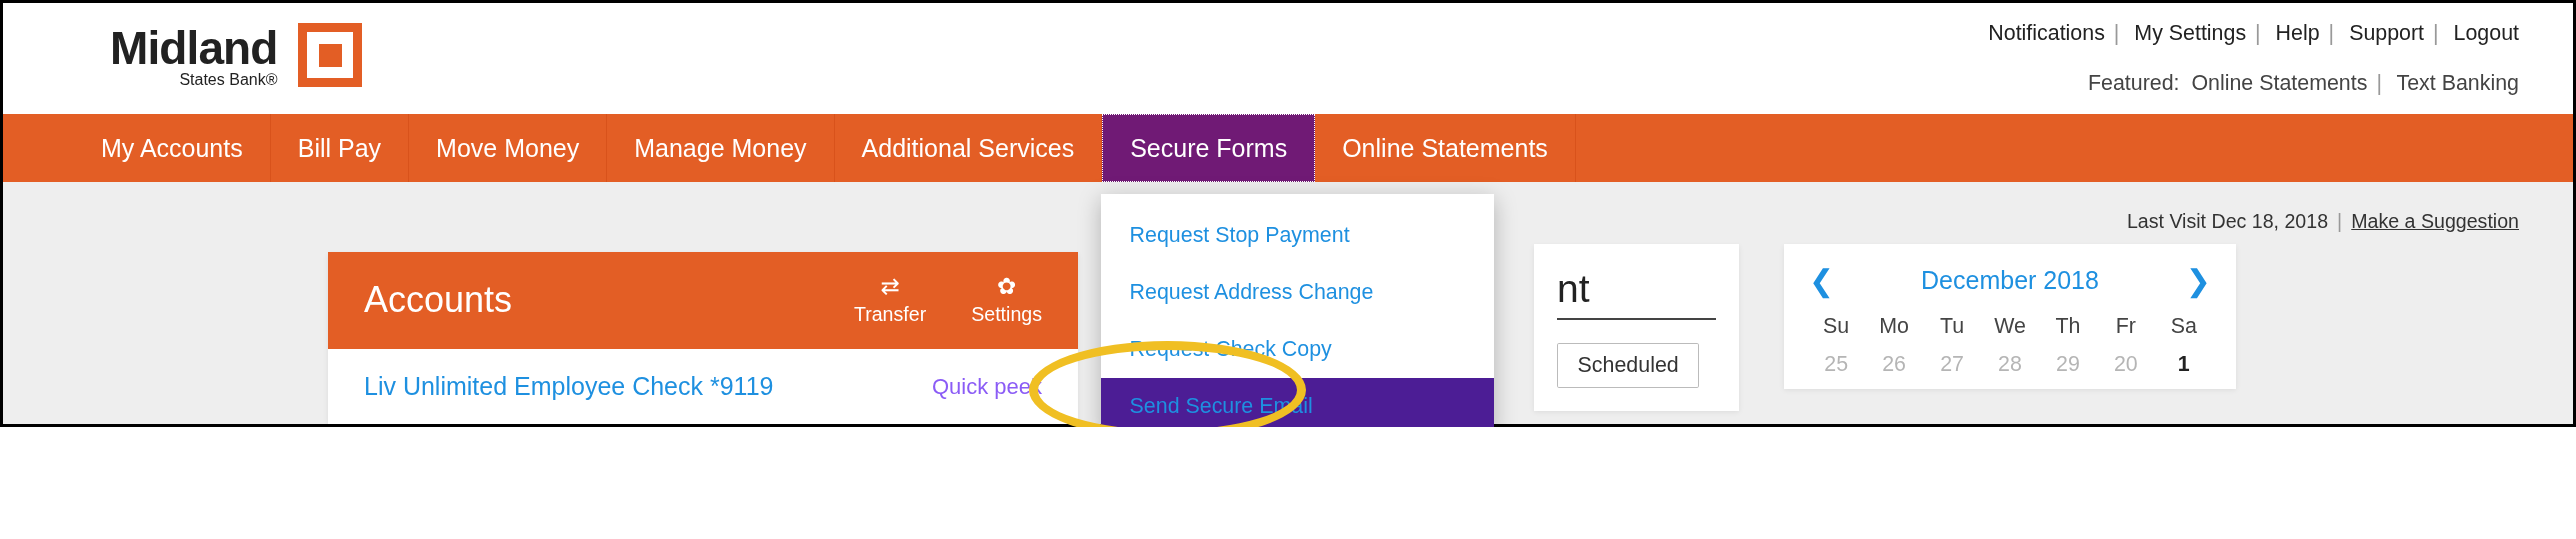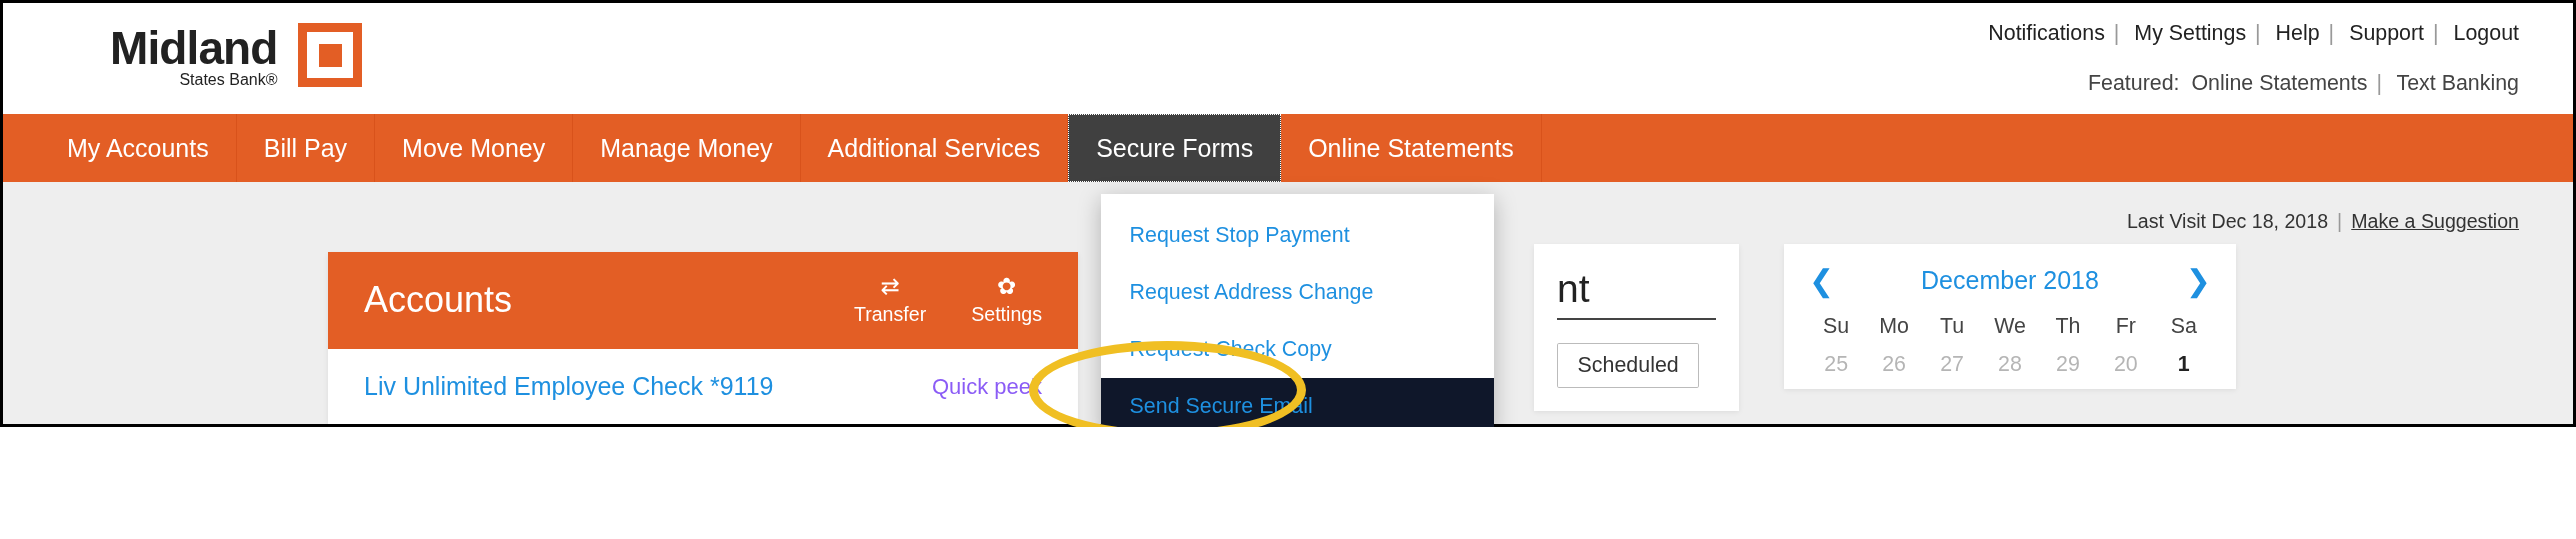--- a/index.html
+++ b/index.html
@@ -14,28 +14,28 @@
     .logo-mark { width:64px; height:64px; background:#fff; border:9px solid #e35e25; display:flex; align-items:center; justify-content:center; }
     .logo-mark-inner { width:23px; height:23px; background:#e35e25; }
 
     .top-right { margin-left:auto; text-align:right; font-size:21.4px; color:#222; }
     .top-links { margin-bottom:25px; }
     .top-links span, .featured span { cursor:pointer; }
     .sep { color:#999; margin:0 9px; }
     .featured { font-size:21.4px; color:#444; }
 
     
-    .nav { background:#e35e25; display:flex; height:68px; align-items:stretch; padding-left:37px; position:relative; }
+    .nav { background:#e35e25; display:flex; height:68px; align-items:stretch; padding-left:71px; position:relative; }
     .nav-item { color:#fff; font-size:25px; display:flex; align-items:center; padding:0 27px; border-right:0.9px solid #d8521b; cursor:pointer; white-space:nowrap; }
-    .nav-item.active { background:#404040; border:1.8px dotted #fff; }
+    .nav-item.active { background:#701a75; border:1.8px dotted #fff; }
 
     
     .dropdown { position:absolute; top:80px; left:1098px; width:393px; background:#fff; box-shadow:0 5.4px 21.4px rgba(0,0,0,.25); padding:12.5px 0 0; z-index:20; }
     .dropdown-item { color:#1e90e0; font-size:21.4px; padding:16px 28.6px; cursor:pointer; }
-    .dropdown-item.hl { background:#0f172a; }
+    .dropdown-item.hl { background:#4c1d95; }
 
     
     .ring { position:absolute; width:277px; height:98px; border:9px solid #f0bf23; border-radius:55%/55%; left:1026px; top:159px; z-index:30; pointer-events:none; }
 
     
     .gray { background:#eeeeee; padding-top:12px; position:relative; }
     .visit-row { text-align:right; font-size:19.6px; color:#333; padding:16px 54px 10.7px 0; }
     .visit-row a { color:#333; text-decoration:underline; }
 
     .content { display:flex; gap:45px; padding:0 0 0 325px; align-items:flex-start; }

